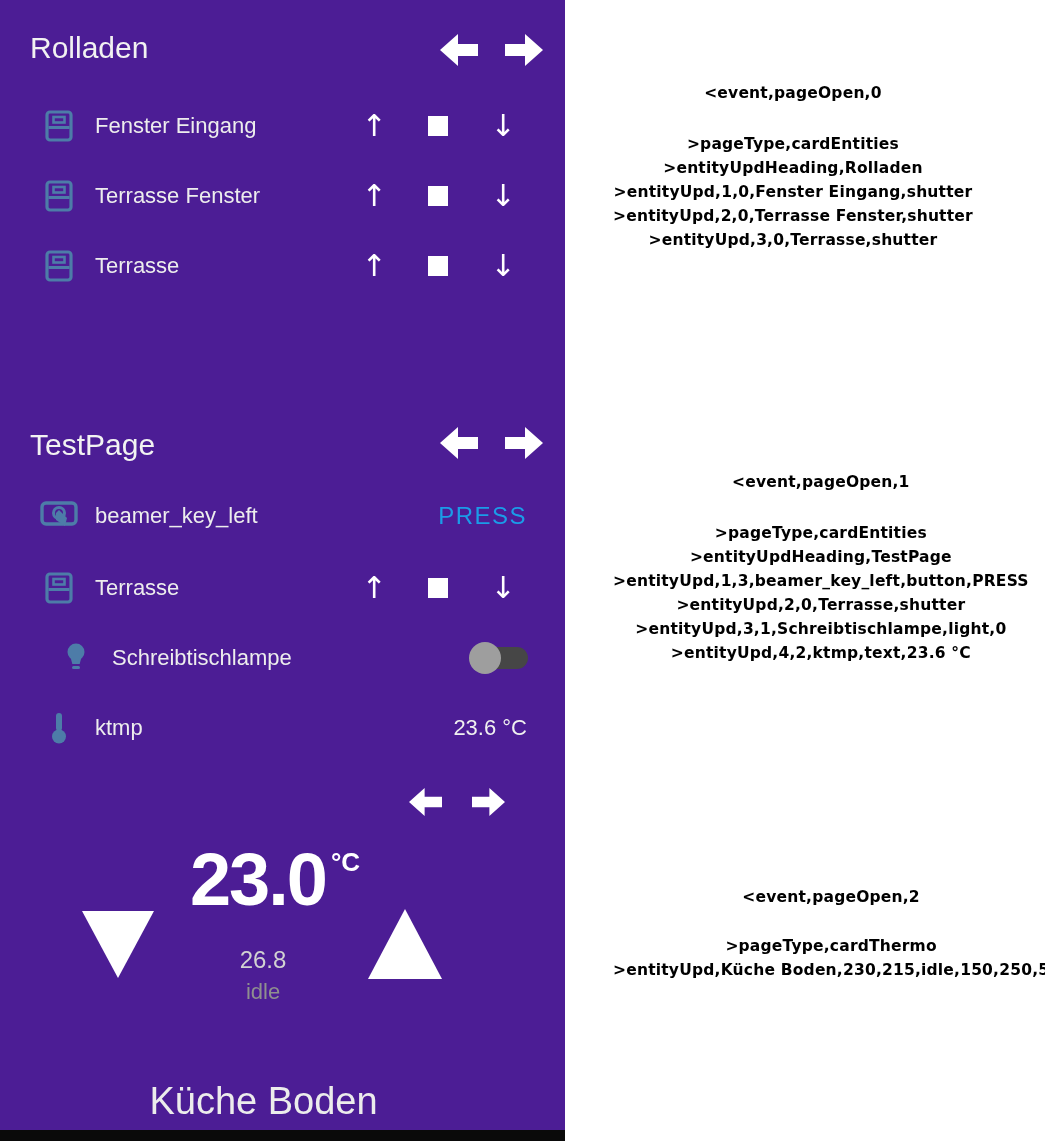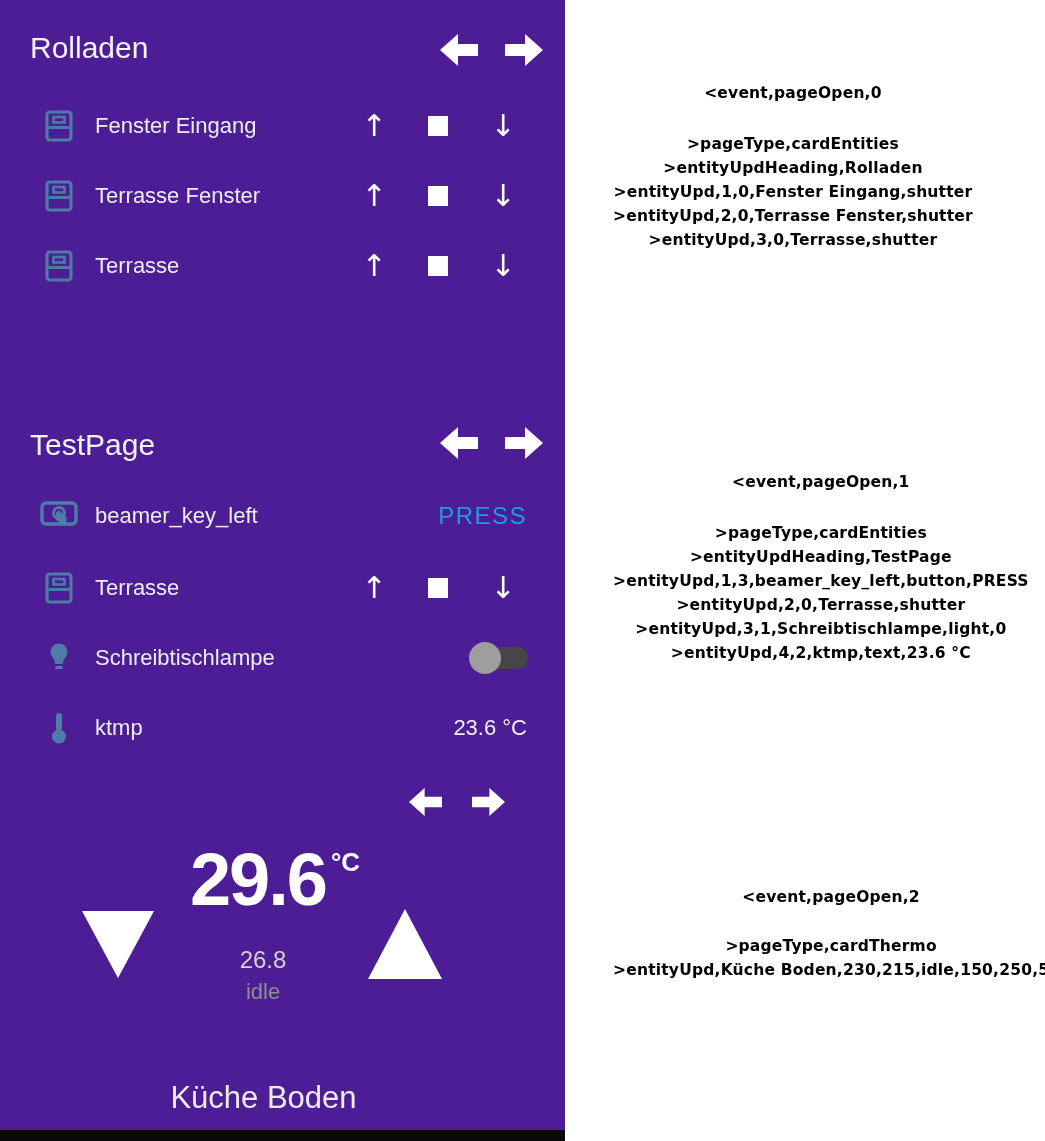--- a/index.html
+++ b/index.html
@@ -35,21 +35,21 @@
   
   .thermo-temp-group { position: absolute; left: 150px; top: 843px; width: 250px; display: flex; justify-content: center; align-items: flex-start; }
   .thermo-temp { font-size: 74px; font-weight: 700; letter-spacing: -2px; color: #ffffff; line-height: 1; }
   .thermo-unit { font-size: 26px; font-weight: 700; color: #ffffff; margin: 4px 0 0 5px; }
   .tri-down { position: absolute; left: 82px; top: 911px; width: 0; height: 0;
               border-left: 36px solid transparent; border-right: 36px solid transparent; border-top: 67px solid #ffffff; cursor: pointer; }
   .tri-up   { position: absolute; left: 368px; top: 909px; width: 0; height: 0;
               border-left: 37px solid transparent; border-right: 37px solid transparent; border-bottom: 70px solid #ffffff; cursor: pointer; }
   .thermo-setpoint { position: absolute; left: 163px; top: 946px; width: 200px; text-align: center; font-size: 24px; color: #d2d2d2; }
   .thermo-state    { position: absolute; left: 163px; top: 979px; width: 200px; text-align: center; font-size: 22px; color: #8f8f8f; }
-  .thermo-name     { position: absolute; left: 0; top: 1080px; width: 527px; text-align: center; font-size: 31px; color: #ececec; }
+  .thermo-name     { position: absolute; left: 0; top: 1080px; width: 527px; text-align: center; font-size: 38px; color: #ececec; }
 
   
   .proto-block { position: absolute; left: 613px; color: #000000;
                  font-family: "DejaVu Sans", sans-serif; font-weight: 700; font-size: 15.5px; letter-spacing: 0.2px; }
   .proto-line { line-height: 24px; min-height: 24px; white-space: pre; text-align: center; }
 </style>
 </head>
 <body>
 
 <div class="stage">
@@ -128,21 +128,21 @@
           <rect x="3" y="2" width="24" height="28" rx="3" fill="none" stroke="#4d7ca8" stroke-width="3.2"></rect>
           <rect x="9.5" y="7" width="11" height="5.5" fill="none" stroke="#4d7ca8" stroke-width="2.6"></rect>
           <line x1="4.5" y1="17.5" x2="25.5" y2="17.5" stroke="#4d7ca8" stroke-width="3"></line>
         </svg>
         <div class="entity-label">Terrasse</div>
         <div class="ctl-up"><span class="ctl-glyph">↑</span></div>
         <div class="ctl-stop"></div>
         <div class="ctl-down"><span class="ctl-glyph">↓</span></div>
       </div>
 
-      <div class="entity-row" style="top:630px;">
+      <div class="entity-row" style="top:630px;margin-left:17px;">
         <svg class="entity-icon" style="left:46px;" width="26" height="32" viewBox="0 0 26 32">
           <circle cx="13" cy="10" r="8.5" fill="#4d7ca8"></circle>
           <path d="M7.5 15 h11 l-1.8 7 h-7.4 z" fill="#4d7ca8"></path>
           <rect x="9" y="24" width="8" height="3" rx="1.5" fill="#4d7ca8"></rect>
         </svg>
         <div class="entity-label">Schreibtischlampe</div>
       </div>
       <div class="toggle">
         <div class="toggle-knob"></div>
       </div>
@@ -159,21 +159,21 @@
 
     <div>
       <svg class="nav-arrow" style="left:409px; top:786px;" width="33" height="32" viewBox="0 0 38 34">
         <polygon points="0,17 18,1 18,11 38,11 38,23 18,23 18,33" fill="#ffffff"></polygon>
       </svg>
       <svg class="nav-arrow" style="left:472px; top:786px;" width="33" height="32" viewBox="0 0 38 34">
         <polygon points="38,17 20,1 20,11 0,11 0,23 20,23 20,33" fill="#ffffff"></polygon>
       </svg>
 
       <div class="thermo-temp-group">
-        <span class="thermo-temp">29.6</span>
+        <span class="thermo-temp">23.0</span>
         <span class="thermo-unit">°C</span>
       </div>
 
       <div class="tri-down"></div>
       <div class="tri-up"></div>
 
       <div class="thermo-setpoint">26.8</div>
       <div class="thermo-state">idle</div>
       <div class="thermo-name">Küche Boden</div>
     </div>

